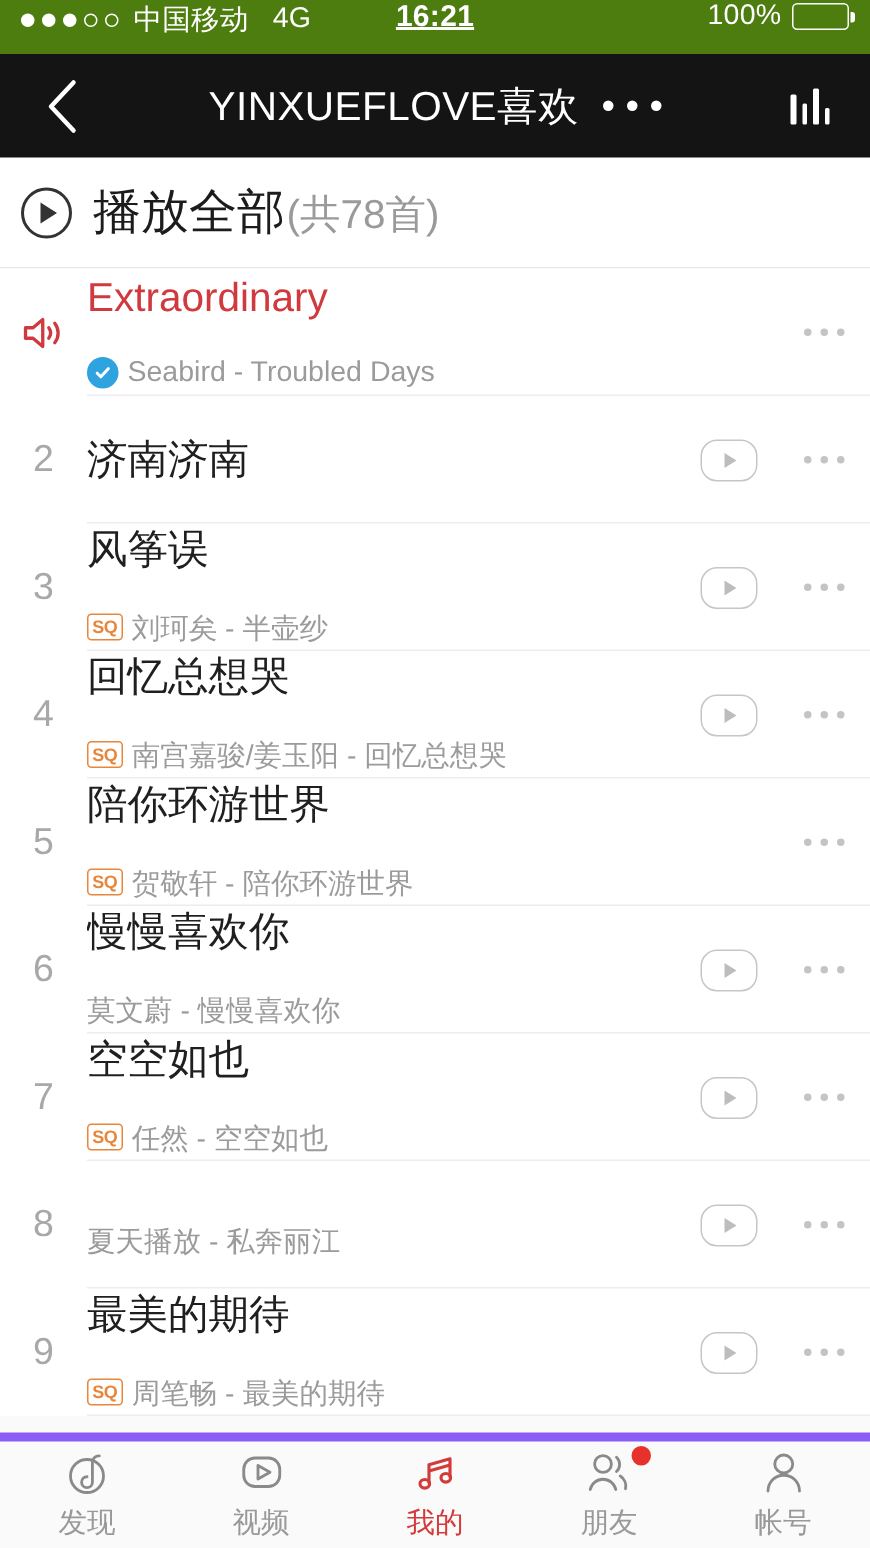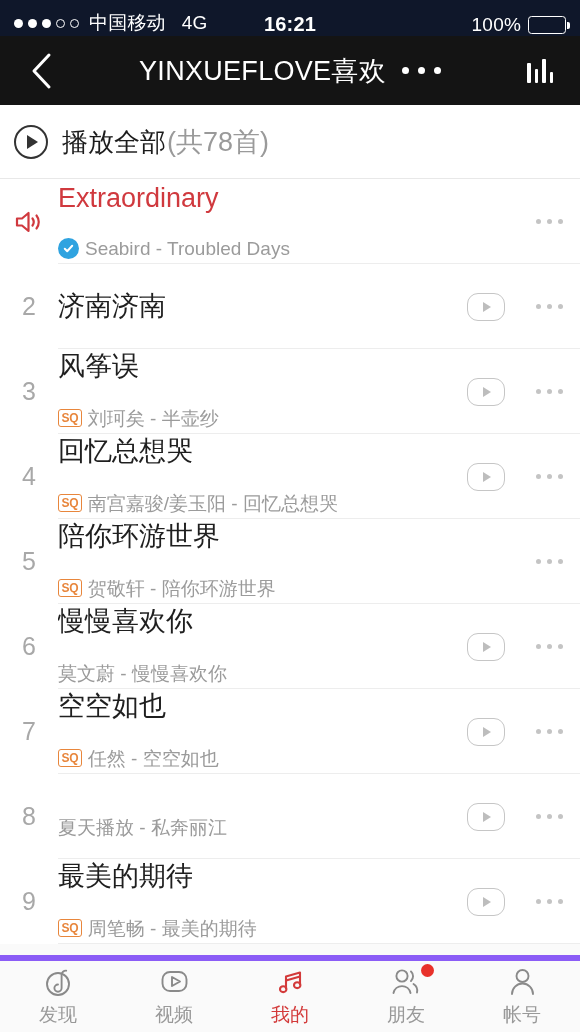--- a/index.html
+++ b/index.html
@@ -6,33 +6,33 @@
   html, body {
     width: 580px; height: 1032px;
     font-family: "Liberation Sans", "DejaVu Sans", sans-serif;
     background: #ffffff;
     overflow: hidden;
   }
   #app { position: relative; width: 580px; height: 1032px; background: #fafafa; }
 
   
   .statusbar {
-    height: 36px; background: #0f172a; color: #ffffff;
-    display: flex; align-items: flex-end; padding: 0 14px;
+    height: 36px; background: #4d7c0f; color: #ffffff;
+    display: flex; align-items: flex-start; padding: 0 14px;
     font-size: 20px; letter-spacing: .2px;
   }
   .sb-left { display: flex; align-items: center; gap: 10px; }
   .dots { display: flex; align-items: center; gap: 5px; }
   .dot { width: 9px; height: 9px; border-radius: 50%; background: #fff; }
   .dot.hollow { background: transparent; border: 1.5px solid #fff; width: 9px; height: 9px; }
   .carrier { font-size: 19px; }
   .net { font-size: 19px; margin-left: 6px; }
   .sb-center {
     position: absolute; left: 0; right: 0; text-align: center;
-    font-size: 20px; font-weight: bold; pointer-events: none;
+    font-size: 20px; font-weight: bold; pointer-events: none; text-decoration: underline;
   }
   .sb-right { margin-left: auto; display: flex; align-items: center; gap: 7px; z-index: 2; }
   .batt-pct { font-size: 19px; }
   .batt {
     width: 38px; height: 18px; border: 1.6px solid #fff; border-radius: 3.5px;
     position: relative; padding: 1.6px;
   }
   .batt::after {
     content: ""; position: absolute; right: -5px; top: 5px;
     width: 3px; height: 7px; background: #fff; border-radius: 0 2px 2px 0;
@@ -64,21 +64,21 @@
   .playall-circle {
     width: 34px; height: 34px; border-radius: 50%; border: 2px solid #333;
     display: flex; align-items: center; justify-content: center; flex: 0 0 auto;
   }
   .tri { width: 0; height: 0; border-style: solid; }
   .playall-circle .tri {
     border-width: 7px 0 7px 11px; border-color: transparent transparent transparent #333;
     margin-left: 3px;
   }
   .playall-text { margin-left: 14px; display: flex; align-items: baseline; }
-  .playall-label { font-size: 26px; color: #1c1c1c; }
+  .playall-label { font-size: 32px; color: #1c1c1c; }
   .playall-count { font-size: 27px; color: #9a9a9a; margin-left: 1px; }
 
   
   .list { background: #fff; }
   .row { height: 85px; display: flex; align-items: center; position: relative; }
   .row-sep { position: absolute; left: 58px; right: 0; bottom: 0; height: 1px; background: #ededed; }
   .idx {
     width: 58px; flex: 0 0 58px; text-align: center;
     font-size: 25px; color: #a8a8a8; font-weight: 300;
   }

